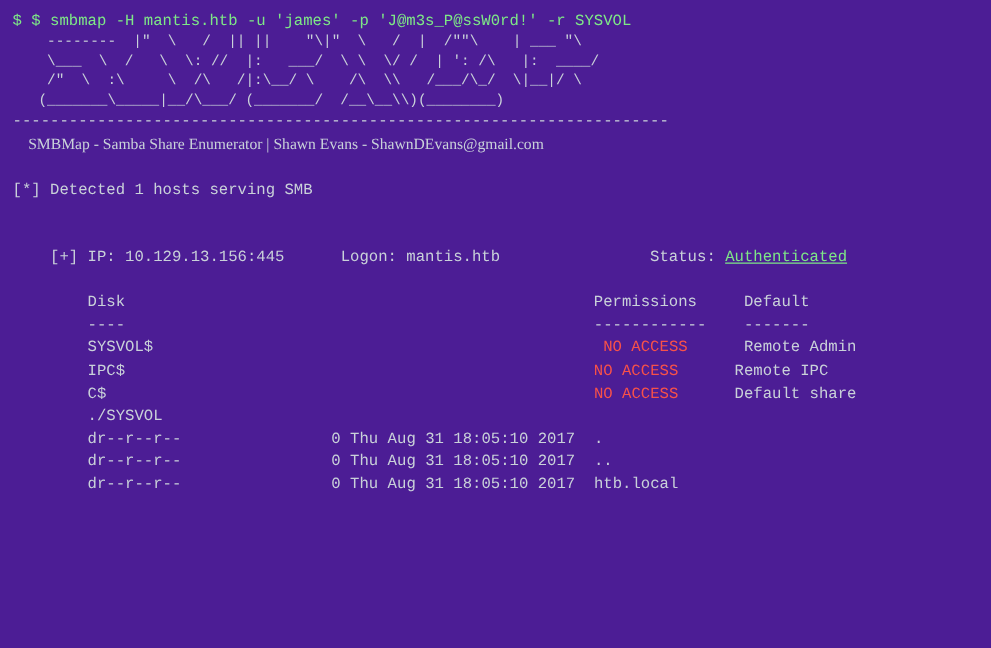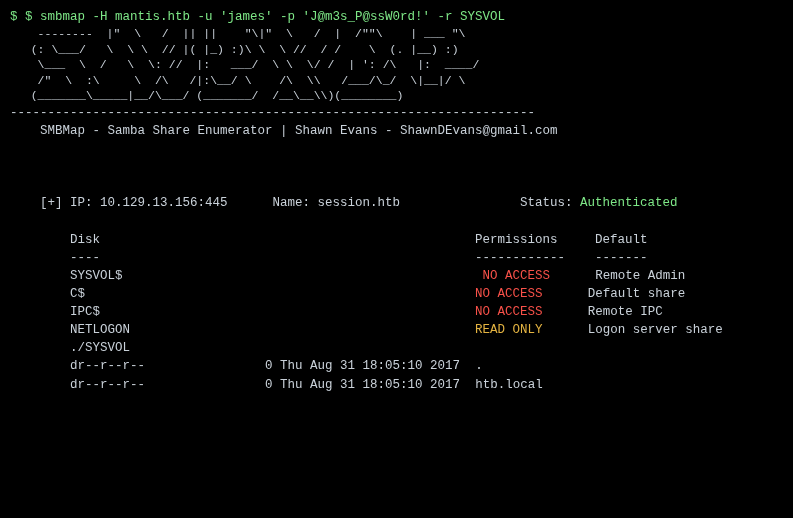--- a/index.html
+++ b/index.html
@@ -6,21 +6,21 @@
     body {
       background-color: #0d1117;
       font-family: 'Courier New', Courier, monospace;
       font-size: 13px;
       color: #c9d1d9;
       width: 793px;
       height: 518px;
       overflow: hidden;
     }
     .terminal {
-      background-color: #000000;
+      background-color: #4c1d95;
       width: 793px;
       height: 518px;
       padding: 8px 10px;
       overflow: hidden;
     }
     .line {
       white-space: pre;
       line-height: 1.45;
       font-size: 12.5px;
     }
@@ -30,61 +30,63 @@
     .ascii-art {
       color: #c9d1d9;
       font-size: 11.5px;
       line-height: 1.35;
     }
     .divider {
       color: #c9d1d9;
     }
     .info-line {
       color: #c9d1d9;
+      font-family: Liberation Serif, serif;
     }
     .status-authenticated {
       color: #7ee787;
+      text-decoration: underline;
     }
     .no-access {
       color: #f85149;
     }
     .read-only {
       color: #e3b341;
     }
   </style>
 </head>
 <body>
 
 <div class="terminal">
 
   <div class="line prompt-line"><span>$ </span><span>$ smbmap -H mantis.htb -u 'james' -p 'J@m3s_P@ssW0rd!' -r SYSVOL</span></div>
 
   <div class="line ascii-art">    --------  |"  \   /  || ||    "\|"  \   /  |  /""\ &nbsp;  | ___ "\</div>
-  <div class="line ascii-art">   (: \___/ &nbsp; \  \ \  // |( |_) :)\ \  \ // &nbsp;/ /    \  (. |__) :)</div>
   <div class="line ascii-art">    \___  \  /   \  \: //  |:   ___/  \ \  \/ /  | ': /\   |:  ____/</div>
   <div class="line ascii-art">    /"  \  :\     \  /\   /|:\__/ \    /\  \\  &nbsp;/___/\_/  \|__|/ \</div>
   <div class="line ascii-art">   (_______\_____|__/\___/ (_______/  /__\__\\)(________)</div>
 
   <div class="line divider">----------------------------------------------------------------------</div>
 
   <div class="line info-line">    SMBMap - Samba Share Enumerator | Shawn Evans - ShawnDEvans@gmail.com</div>
 
   <div class="line">&nbsp;</div>
 
+  <div class="line">[*] Detected 1 hosts serving SMB</div>
 
   <div class="line">&nbsp;</div>
 
   <div class="line">
-    <span>[+] IP: 10.129.13.156:445      Name: session.htb                Status: </span><span class="status-authenticated">Authenticated</span>
+    <span>[+] IP: 10.129.13.156:445      Logon: mantis.htb                Status: </span><span class="status-authenticated">Authenticated</span>
   </div>
 
   <div class="line">        Disk                                                  <span>Permissions</span>     <span>Default</span></div>
   <div class="line">        ----                                                  <span>------------</span>    <span>-------</span></div>
 
   <div class="line">        <span>SYSVOL$</span>                                                <span class="no-access">NO ACCESS</span>      <span>Remote Admin</span></div>
+  <div class="line">        <span>IPC$</span>                                                  <span class="no-access">NO ACCESS</span>      <span>Remote IPC</span></div>
   <div class="line">        <span>C$</span>                                                    <span class="no-access">NO ACCESS</span>      <span>Default share</span></div>
-  <div class="line">        <span>IPC$</span>                                                  <span class="no-access">NO ACCESS</span>      <span>Remote IPC</span></div>
-  <div class="line">        <span>NETLOGON</span>                                              <span class="read-only">READ ONLY</span>      <span>Logon server share</span></div>
 
   <div class="line">        ./SYSVOL</div>
   <div class="line">        <span>dr--r--r--</span>                <span>0</span> <span>Thu Aug 31 18:05:10 2017</span>  <span>.</span></div>
+  <div class="line">        <span>dr--r--r--</span>                <span>0</span> <span>Thu Aug 31 18:05:10 2017</span>  <span>..</span></div>
   <div class="line">        <span>dr--r--r--</span>                <span>0</span> <span>Thu Aug 31 18:05:10 2017</span>  <span>htb.local</span></div>
 </div>
 
 </body></html>

